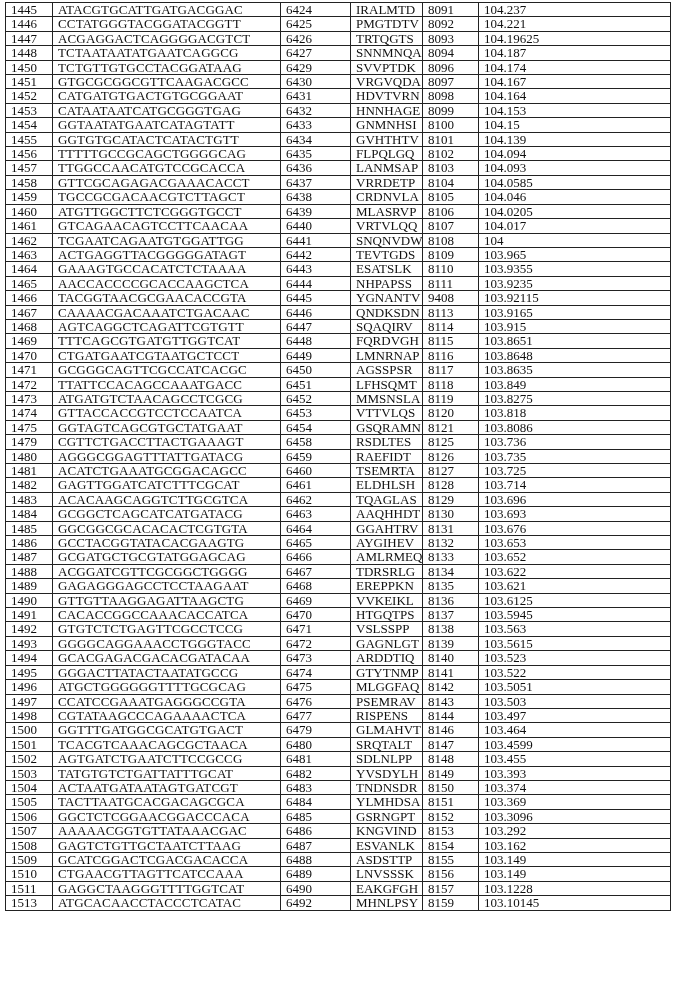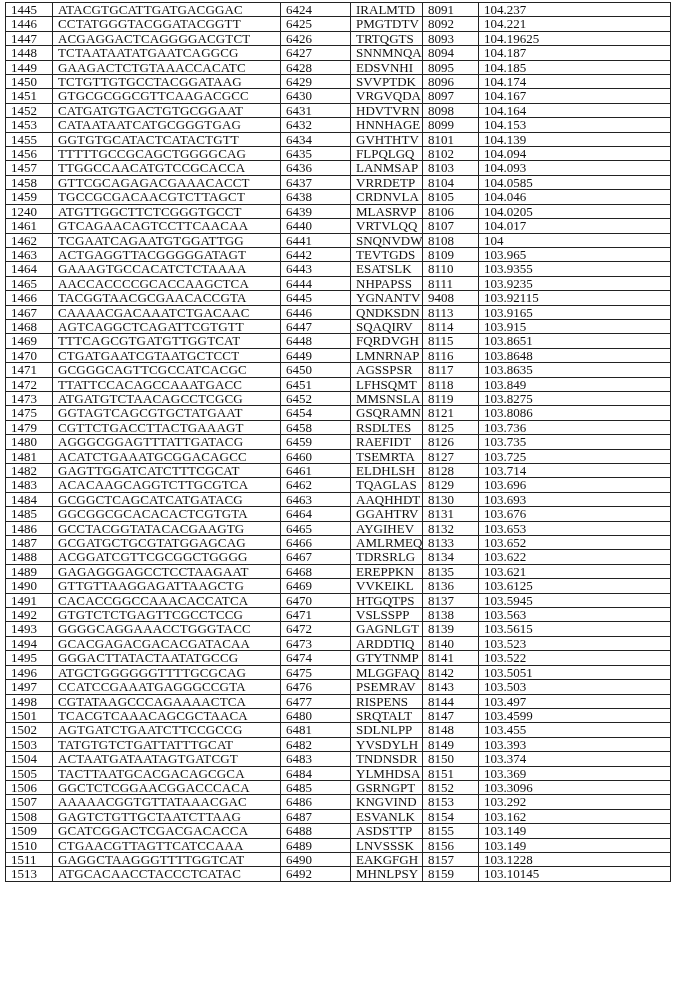--- a/index.html
+++ b/index.html
@@ -71,28 +71,20 @@
       </tr>
       <tr>
         <td class="id">1448</td>
         <td class="dna">TCTAATAATATGAATCAGGCG</td>
         <td class="dnaid">6427</td>
         <td class="pep">SNNMNQA</td>
         <td class="pepid">8094</td>
         <td class="score">104.187</td>
       </tr>
       <tr>
-        <td class="id">1449</td>
-        <td class="dna">GAAGACTCTGTAAACCACATC</td>
-        <td class="dnaid">6428</td>
-        <td class="pep">EDSVNHI</td>
-        <td class="pepid">8095</td>
-        <td class="score">104.185</td>
-      </tr>
-      <tr>
         <td class="id">1450</td>
         <td class="dna">TCTGTTGTGCCTACGGATAAG</td>
         <td class="dnaid">6429</td>
         <td class="pep">SVVPTDK</td>
         <td class="pepid">8096</td>
         <td class="score">104.174</td>
       </tr>
       <tr>
         <td class="id">1451</td>
         <td class="dna">GTGCGCGGCGTTCAAGACGCC</td>
@@ -111,20 +103,28 @@
       </tr>
       <tr>
         <td class="id">1453</td>
         <td class="dna">CATAATAATCATGCGGGTGAG</td>
         <td class="dnaid">6432</td>
         <td class="pep">HNNHAGE</td>
         <td class="pepid">8099</td>
         <td class="score">104.153</td>
       </tr>
       <tr>
+        <td class="id">1454</td>
+        <td class="dna">GGTAATATGAATCATAGTATT</td>
+        <td class="dnaid">6433</td>
+        <td class="pep">GNMNHSI</td>
+        <td class="pepid">8100</td>
+        <td class="score">104.15</td>
+      </tr>
+      <tr>
         <td class="id">1455</td>
         <td class="dna">GGTGTGCATACTCATACTGTT</td>
         <td class="dnaid">6434</td>
         <td class="pep">GVHTHTV</td>
         <td class="pepid">8101</td>
         <td class="score">104.139</td>
       </tr>
       <tr>
         <td class="id">1456</td>
         <td class="dna">TTTTTGCCGCAGCTGGGGCAG</td>
@@ -151,21 +151,21 @@
       </tr>
       <tr>
         <td class="id">1459</td>
         <td class="dna">TGCCGCGACAACGTCTTAGCT</td>
         <td class="dnaid">6438</td>
         <td class="pep">CRDNVLA</td>
         <td class="pepid">8105</td>
         <td class="score">104.046</td>
       </tr>
       <tr>
-        <td class="id">1240</td>
+        <td class="id">1460</td>
         <td class="dna">ATGTTGGCTTCTCGGGTGCCT</td>
         <td class="dnaid">6439</td>
         <td class="pep">MLASRVP</td>
         <td class="pepid">8106</td>
         <td class="score">104.0205</td>
       </tr>
       <tr>
         <td class="id">1461</td>
         <td class="dna">GTCAGAACAGTCCTTCAACAA</td>
         <td class="dnaid">6440</td>
@@ -263,20 +263,28 @@
       </tr>
       <tr>
         <td class="id">1473</td>
         <td class="dna">ATGATGTCTAACAGCCTCGCG</td>
         <td class="dnaid">6452</td>
         <td class="pep">MMSNSLA</td>
         <td class="pepid">8119</td>
         <td class="score">103.8275</td>
       </tr>
       <tr>
+        <td class="id">1474</td>
+        <td class="dna">GTTACCACCGTCCTCCAATCA</td>
+        <td class="dnaid">6453</td>
+        <td class="pep">VTTVLQS</td>
+        <td class="pepid">8120</td>
+        <td class="score">103.818</td>
+      </tr>
+      <tr>
         <td class="id">1475</td>
         <td class="dna">GGTAGTCAGCGTGCTATGAAT</td>
         <td class="dnaid">6454</td>
         <td class="pep">GSQRAMN</td>
         <td class="pepid">8121</td>
         <td class="score">103.8086</td>
       </tr>
       <tr>
         <td class="id">1479</td>
         <td class="dna">CGTTCTGACCTTACTGAAAGT</td>
@@ -431,20 +439,28 @@
       </tr>
       <tr>
         <td class="id">1498</td>
         <td class="dna">CGTATAAGCCCAGAAAACTCA</td>
         <td class="dnaid">6477</td>
         <td class="pep">RISPENS</td>
         <td class="pepid">8144</td>
         <td class="score">103.497</td>
       </tr>
       <tr>
+        <td class="id">1500</td>
+        <td class="dna">GGTTTGATGGCGCATGTGACT</td>
+        <td class="dnaid">6479</td>
+        <td class="pep">GLMAHVT</td>
+        <td class="pepid">8146</td>
+        <td class="score">103.464</td>
+      </tr>
+      <tr>
         <td class="id">1501</td>
         <td class="dna">TCACGTCAAACAGCGCTAACA</td>
         <td class="dnaid">6480</td>
         <td class="pep">SRQTALT</td>
         <td class="pepid">8147</td>
         <td class="score">103.4599</td>
       </tr>
       <tr>
         <td class="id">1502</td>
         <td class="dna">AGTGATCTGAATCTTCCGCCG</td>

